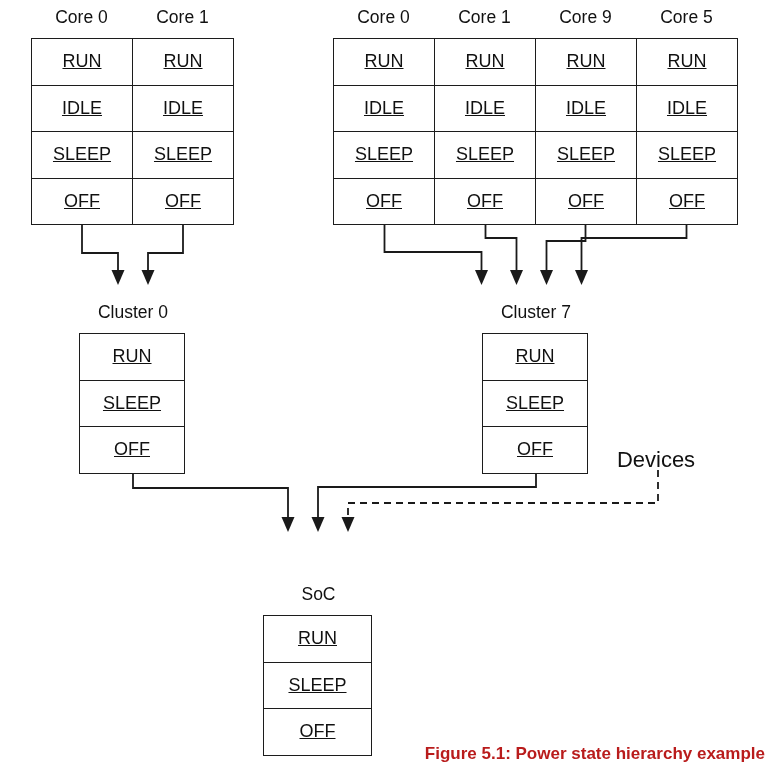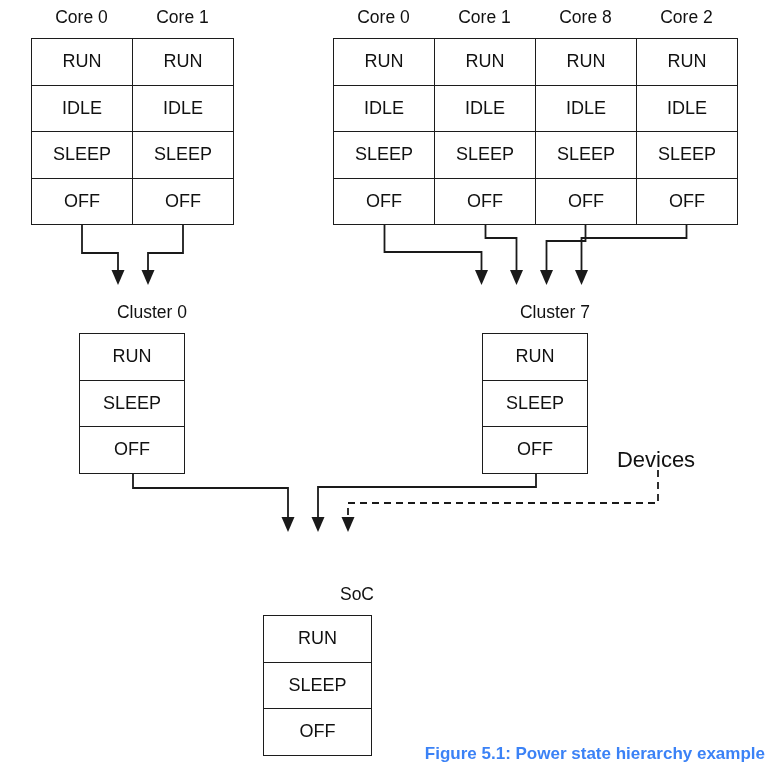--- a/index.html
+++ b/index.html
@@ -16,37 +16,37 @@
   .hdr-row{display:flex;}
   .hdr{width:101px;height:22px;line-height:22px;text-align:center;font-size:17.5px;}
   .state-table{
     display:grid;margin-top:10px;width:max-content;
     border-top:1.5px solid #1c1c1c;border-left:1.5px solid #1c1c1c;
   }
   .cell{
     box-sizing:border-box;height:46.5px;
     border-right:1.5px solid #1c1c1c;border-bottom:1.5px solid #1c1c1c;
     display:flex;align-items:center;justify-content:center;
-    font-size:18px;background:#ffffff;
+    font-size:18px;background:#ffffff;text-decoration:underline;
   }
 
   
   .single-group{position:absolute;}
   #cluster0{left:79px;top:302px;}
   #cluster1{left:482px;top:302px;}
   #soc{left:263px;top:550px;}
-  .single-hdr{height:21px;line-height:21px;text-align:right;font-size:17.5px;}
+  .single-hdr{height:21px;line-height:21px;text-align:center;font-size:17.5px;}
   .single-group .state-table{margin-top:10px;}
   #cluster0 .state-table,#cluster1 .state-table{grid-template-columns:105px;}
   #cluster0 .single-hdr,#cluster1 .single-hdr{width:108px;}
   #soc .state-table{grid-template-columns:108px;}
   #soc .single-hdr{width:111px;margin-top:34px;}
 
   .devices{position:absolute;left:594px;top:447px;width:124px;text-align:center;font-size:22px;}
-  .caption{position:absolute;right:8px;top:744px;font-size:17px;font-weight:bold;color:#3b82f6;}
+  .caption{position:absolute;right:8px;top:744px;font-size:17px;font-weight:bold;color:#b91c1c;}
 </style>
 </head>
 <body>
 
 <div class="canvas">
 
   <svg class="connectors" viewBox="0 0 773 777" xmlns="http://www.w3.org/2000/svg">
     <g fill="none" stroke="#1a1a1a" stroke-width="1.8">
 
       <path d="M82,224 L82,253 L118,253 L118,272"></path>
@@ -89,22 +89,22 @@
         <div class="cell">SLEEP</div>
         <div class="cell">OFF</div>
         <div class="cell">OFF</div>
       </div>
     </div>
 
   <div class="core-group" id="coreRight">
       <div class="hdr-row">
         <div class="hdr">Core 0</div>
         <div class="hdr">Core 1</div>
-        <div class="hdr">Core 8</div>
-        <div class="hdr">Core 2</div>
+        <div class="hdr">Core 9</div>
+        <div class="hdr">Core 5</div>
       </div>
       <div class="state-table" style="grid-template-columns: repeat(4, 101px);">
         <div class="cell">RUN</div>
         <div class="cell">RUN</div>
         <div class="cell">RUN</div>
         <div class="cell">RUN</div>
         <div class="cell">IDLE</div>
         <div class="cell">IDLE</div>
         <div class="cell">IDLE</div>
         <div class="cell">IDLE</div>

